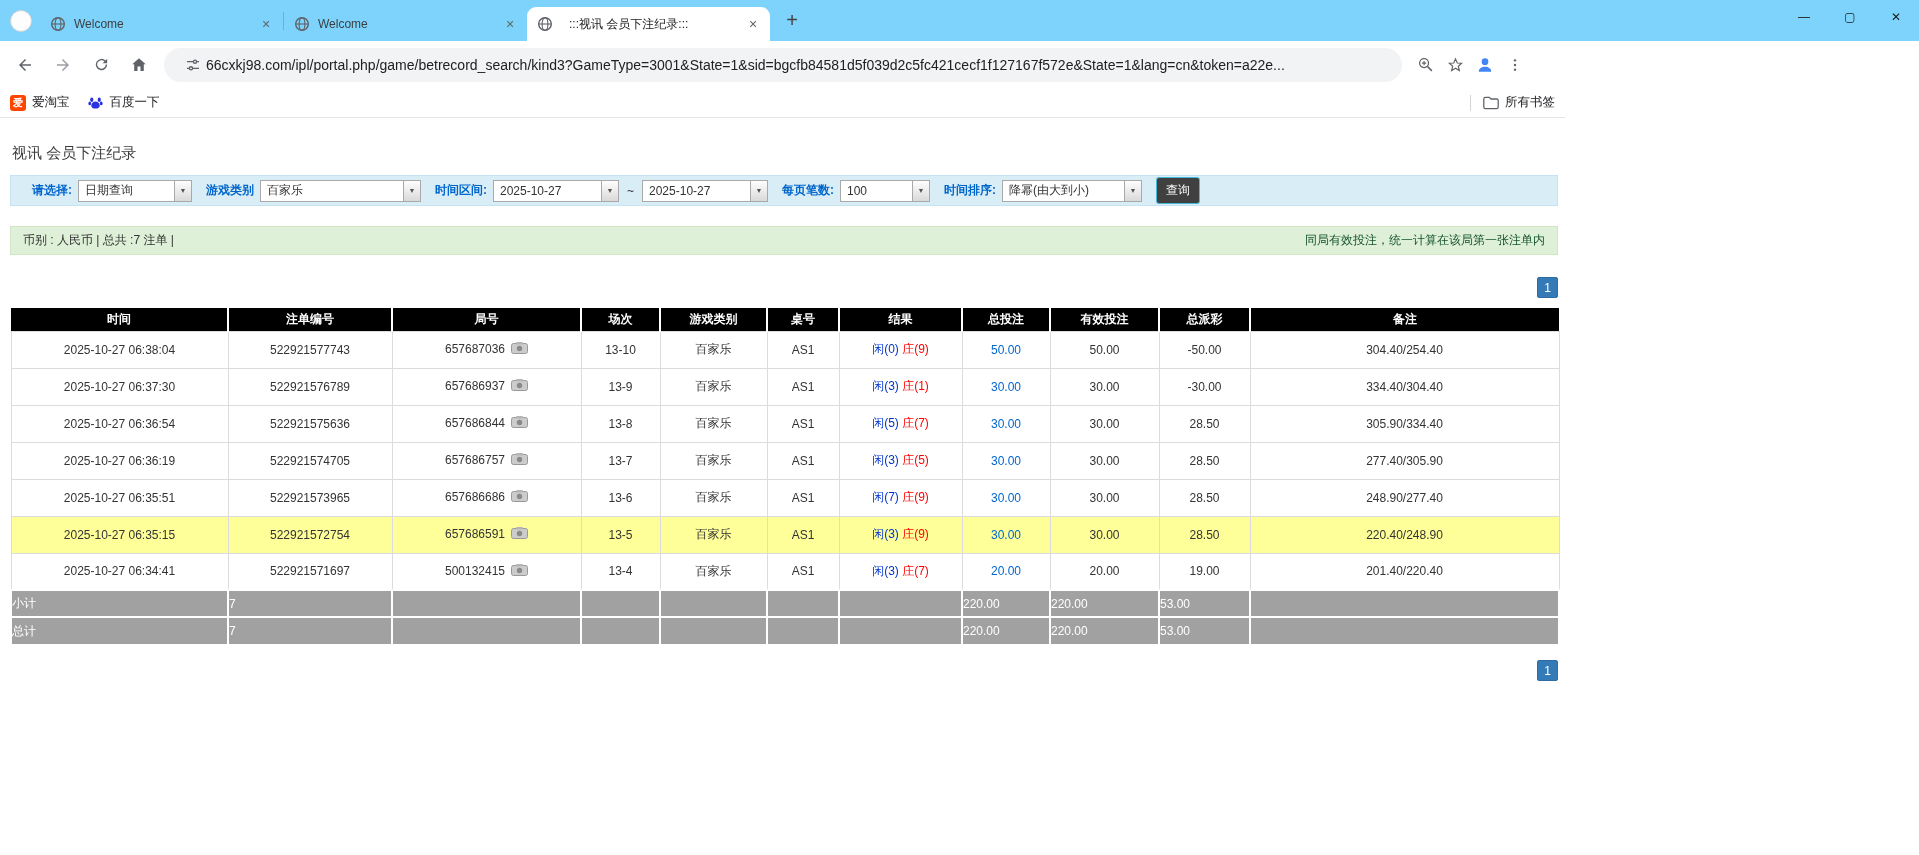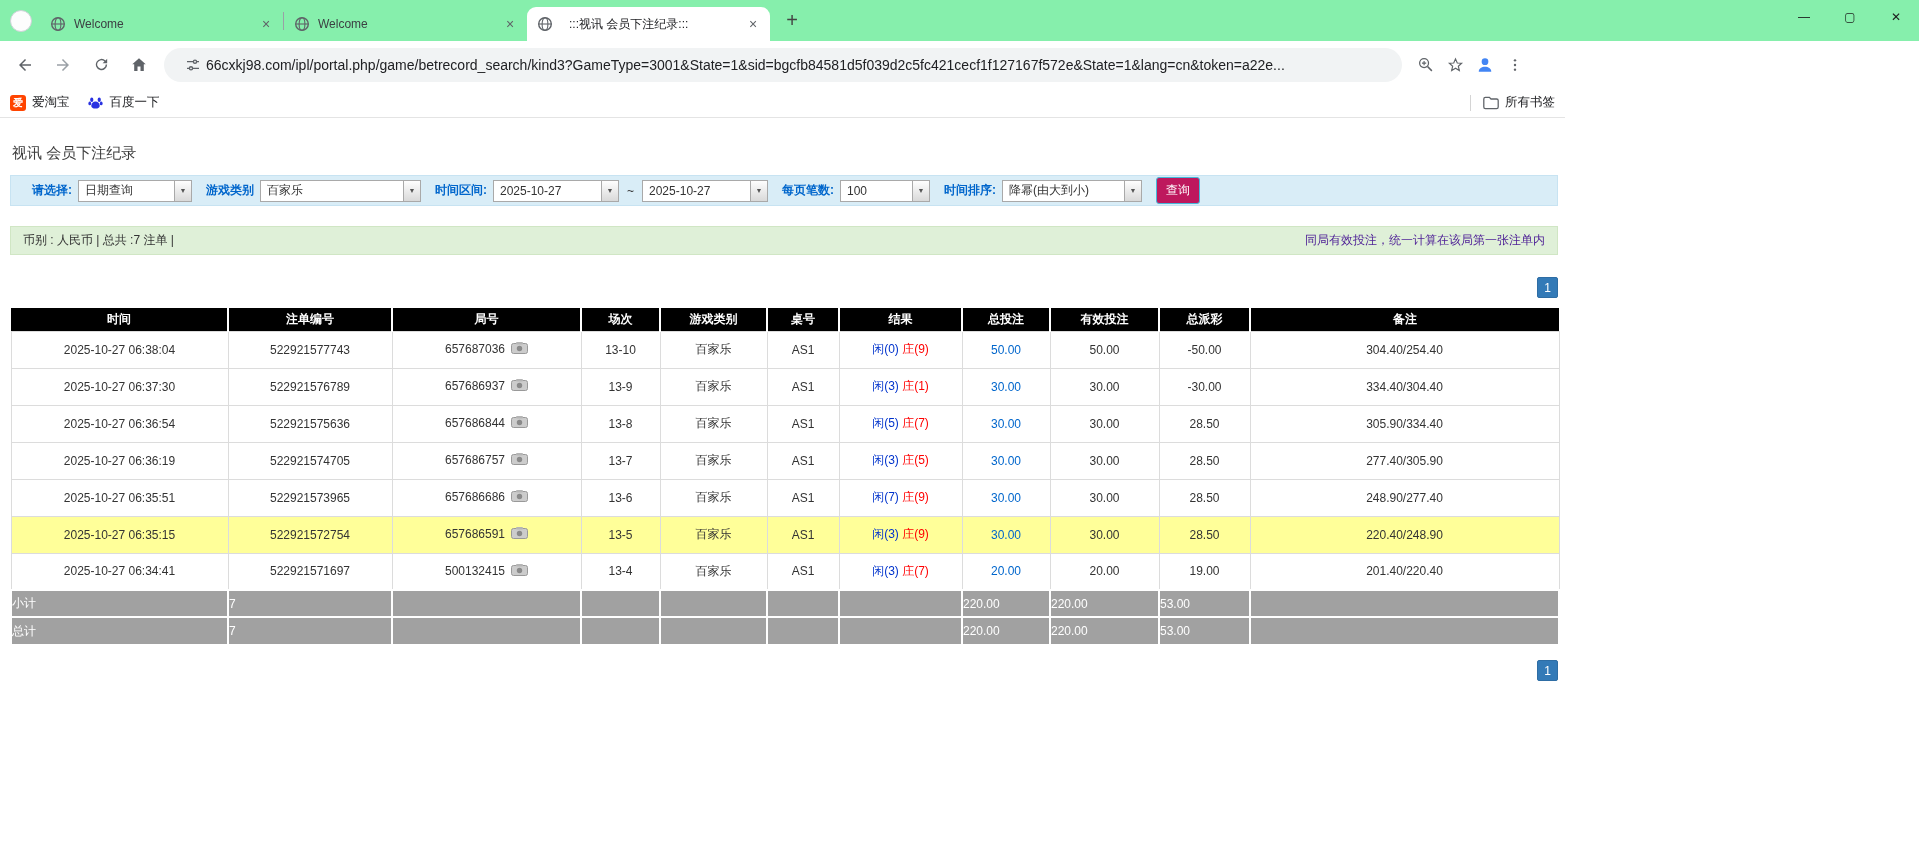--- a/index.html
+++ b/index.html
@@ -1,20 +1,20 @@
 <!DOCTYPE html>
 <html><head>
 <meta charset="utf-8">
 <style>
   * { margin:0; padding:0; box-sizing:border-box; }
   html,body { width:1919px; height:855px; overflow:hidden; background:#fff;
               font-family:"Liberation Sans","DejaVu Sans",sans-serif; }
 
   
-  .tabbar { height:41px; background:#86efac; display:flex; align-items:flex-end; padding-left:6px; position:relative; }
+  .tabbar { height:41px; background:#7dd3fc; display:flex; align-items:flex-end; padding-left:6px; position:relative; }
   .tab-search-btn { width:22px; height:22px; border-radius:50%; background:#fdfdfd; align-self:center; margin:0 8px 0 4px; border:1px solid #cfd3d8; cursor:pointer; }
   .tab { width:243px; height:34px; display:flex; align-items:center; padding:0 8px 0 10px; font-size:12px; color:#3c4043; border-radius:9px 9px 0 0; cursor:pointer; position:relative; }
   .tab.active { background:#fff; color:#202124;gap:8px; }
   .tab .favicon { width:16px; height:16px; margin-right:8px; flex:0 0 auto; }
   .tab .tab-title { flex:1; white-space:nowrap; overflow:hidden; text-overflow:ellipsis; }
   .tab .tab-close { width:18px; height:18px; border-radius:50%; display:flex; align-items:center; justify-content:center; font-size:14px; color:#5f6368; margin-left:6px; }
   .tab-divider { width:1px; height:18px; background:#9aa0a6; align-self:center; }
   .newtab-btn { width:28px; height:28px; display:flex; align-items:center; justify-content:center; font-size:20px; color:#444; align-self:center; margin-left:8px; cursor:pointer; }
   .win-controls { position:absolute; right:0; top:0; display:flex; height:34px; }
   .win-btn { width:46px; display:flex; align-items:center; justify-content:center; font-size:12px; color:#1b1b1b; cursor:pointer; }
@@ -37,25 +37,25 @@
   .page { padding:14px 0 0 10px; }
   .page-title { font-size:15px; color:#3c3c3c; margin:12px 0 12px 2px; }
 
   .filterbar { width:1548px; height:31px; background:#d9edf7; border:1px solid #c7e3f2; display:flex; align-items:center; padding:0 12px; font-size:12px; }
   .f-label { color:#0066cc; font-weight:bold; margin:0 6px 0 14px; white-space:nowrap; }
   .f-label:first-child { margin-left:9px; }
   .combo { display:inline-flex; height:22px; }
   .combo input { height:22px; border:1px solid #a9a9a9; border-right:none; padding:0 6px; font-size:12px; color:#333; background:#fff; font-family:inherit; }
   .combo .combo-arrow { width:18px; height:22px; border:1px solid #a9a9a9; background:linear-gradient(#fefefe,#d9d9d9); font-size:7px; color:#555; cursor:pointer; display:flex; align-items:center; justify-content:center; }
   .tilde { margin:0 8px; color:#333; }
-  .search-btn { margin-left:14px; background:#be185d; border:1px solid #46b8da; color:#fff; font-size:12px; padding:4px 9px; border-radius:3px; cursor:pointer; font-family:inherit; }
+  .search-btn { margin-left:14px; background:#404040; border:1px solid #46b8da; color:#fff; font-size:12px; padding:4px 9px; border-radius:3px; cursor:pointer; font-family:inherit; }
 
   .summarybar { width:1548px; height:29px; background:#dff0d8; border:1px solid #d0e6c4; margin-top:20px; display:flex; align-items:center; justify-content:space-between; padding:0 12px; font-size:12px; }
   .summary-left { color:#333; }
-  .summary-right { color:#4c1d95; }
+  .summary-right { color:#14532d; }
 
   .pagerow { width:1548px; display:flex; justify-content:flex-end; margin:22px 0 10px; }
   .pagerow.bottom { margin:16px 0 0; }
   .page-btn { min-width:21px; height:21px; background:#337ab7; border:1px solid #2e6da4; color:#fff; font-size:12px; display:flex; align-items:center; justify-content:center; border-radius:2px; cursor:pointer; }
 
   table.bets { width:1548px; border-collapse:collapse; table-layout:fixed; font-size:12px; }
   table.bets thead th { background:#000; color:#fff; height:23px; font-weight:bold; border-right:2px solid #fff; }
   table.bets thead th:last-child { border-right:none; }
   table.bets tbody td { height:37px; text-align:center; border:1px solid #dcdcdc; color:#333; background:#fff; }
   table.bets tbody tr.hl td { background:#ffff99;margin-top:32px; }

